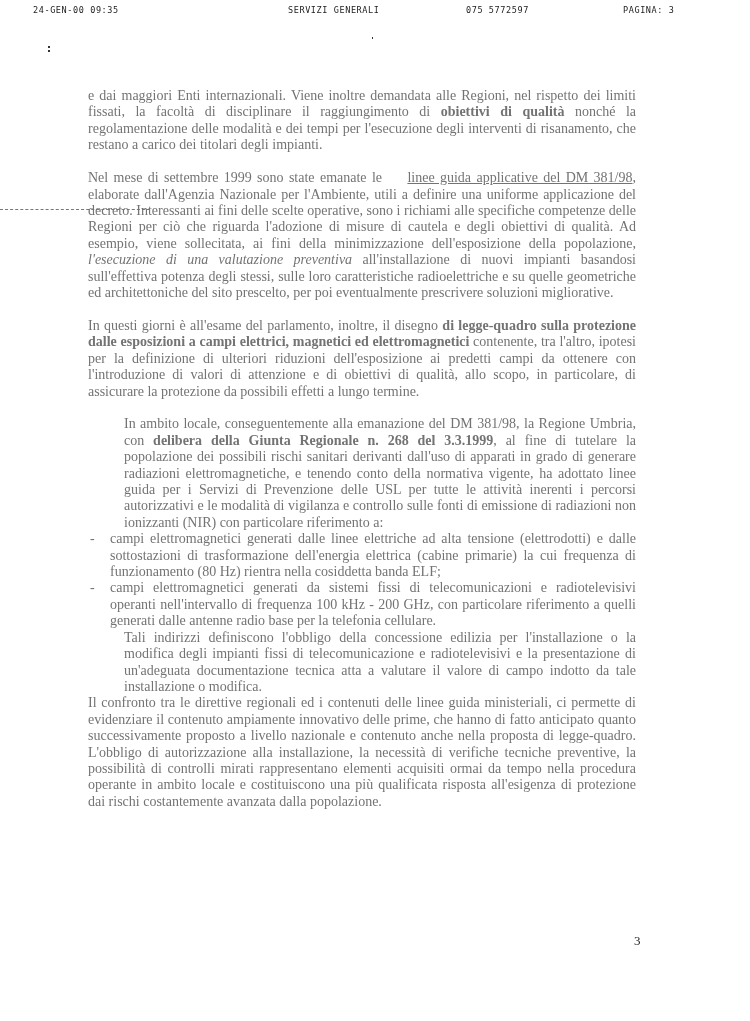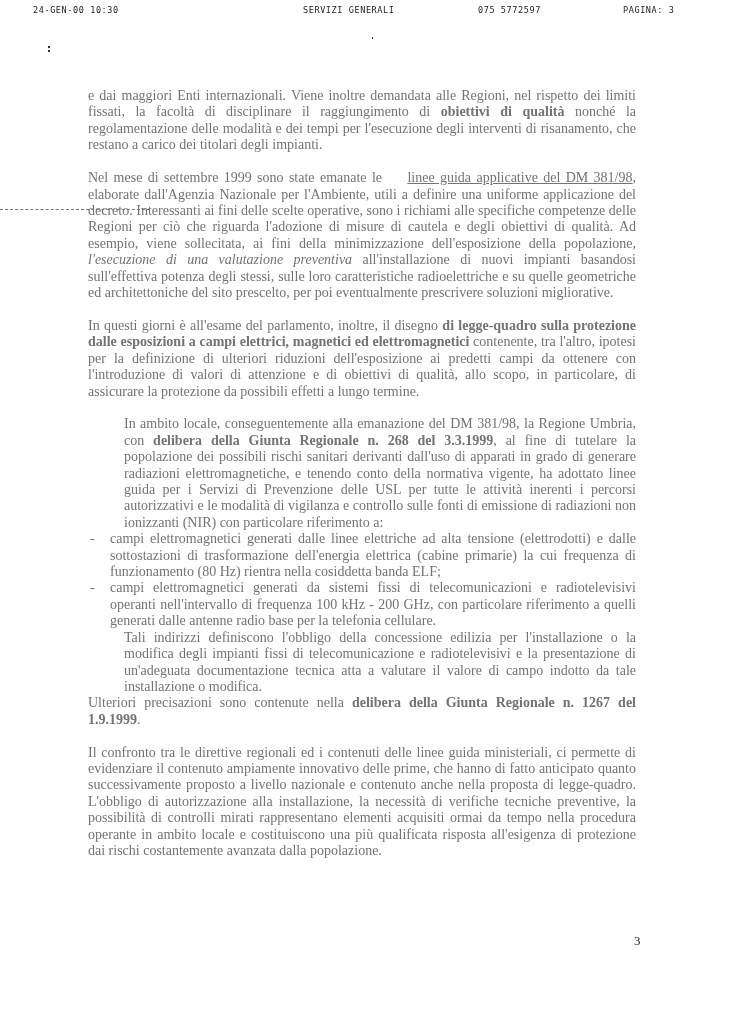--- a/index.html
+++ b/index.html
@@ -3,22 +3,22 @@
 <meta charset="utf-8">
 <style>
   html, body { margin: 0; padding: 0; background: #ffffff; }
   body { width: 750px; height: 1021px; position: relative; overflow: hidden; color: #111; }
   .fax-header {
     position: absolute; top: 5px; left: 0; width: 750px; height: 14px;
     font-family: "DejaVu Sans Mono", monospace; font-size: 8.5px; letter-spacing: 0.6px; color: #222;
   }
   .fax-header span { position: absolute; top: 0; white-space: nowrap; }
   .fh-date { left: 33px; }
-  .fh-sender { left: 303px; }
-  .fh-phone { left: 478px; }
+  .fh-sender { left: 288px; }
+  .fh-phone { left: 466px; }
   .fh-page { left: 623px; }
   .speck { position: absolute; background: #333; }
   .page-text {
     position: absolute; left: 88px; top: 88px; width: 548px;
     font-family: "Liberation Serif", serif; font-size: 14px; line-height: 16.4px;
     text-align: justify; color: #737373;
   }
   .page-text p { margin: 0 0 16.5px 0; }
   .page-text p.tight { margin-bottom: 0; margin-left: 36px; }
   .b { font-weight: bold; }
@@ -33,21 +33,21 @@
   }
   .page-number {
     position: absolute; left: 634px; top: 933px;
     font-family: "Liberation Serif", serif; font-size: 13px; color: #222;
   }
 </style>
 </head>
 <body>
 
 <div class="fax-header">
-  <span class="fh-date">24-GEN-00 10:30</span>
+  <span class="fh-date">24-GEN-00 09:35</span>
   <span class="fh-sender">SERVIZI GENERALI</span>
   <span class="fh-phone">075 5772597</span>
   <span class="fh-page">PAGINA: 3</span>
 </div>
 
 <div class="speck" style="left:48px;top:46px;width:2px;height:2px;"></div>
 <div class="speck" style="left:48px;top:50px;width:2px;height:2px;"></div>
 <div class="speck" style="left:372px;top:37px;width:1px;height:2px;"></div>
 <div class="crossline"></div>
 
@@ -62,19 +62,16 @@
     <span>In questi giorni è all'esame del parlamento, inoltre, il disegno </span><span class="b">di legge-quadro sulla protezione dalle esposizioni a campi elettrici, magnetici ed elettromagnetici</span><span> contenente, tra l'altro, ipotesi per la definizione di ulteriori riduzioni dell'esposizione ai predetti campi da ottenere con l'introduzione di valori di attenzione e di obiettivi di qualità, allo scopo, in particolare, di assicurare la protezione da possibili effetti a lungo termine.</span>
   </p>
   <p class="tight">
     <span>In ambito locale, conseguentemente alla emanazione del DM 381/98, la Regione Umbria, con </span><span class="b">delibera della Giunta Regionale n. 268 del 3.3.1999</span><span>, al fine di tutelare la popolazione dei possibili rischi sanitari derivanti dall'uso di apparati in grado di generare radiazioni elettromagnetiche, e tenendo conto della normativa vigente, ha adottato linee guida per i Servizi di Prevenzione delle USL per tutte le attività inerenti i percorsi autorizzativi e le modalità di vigilanza e controllo sulle fonti di emissione di radiazioni non ionizzanti (NIR) con particolare riferimento a:</span>
   </p>
   <ul class="list">
     <li><span class="dash">-</span><span>campi elettromagnetici generati dalle linee elettriche ad alta tensione (elettrodotti) e dalle sottostazioni di trasformazione dell'energia elettrica (cabine primarie) la cui frequenza di funzionamento (80 Hz) rientra nella cosiddetta banda ELF;</span></li>
     <li><span class="dash">-</span><span>campi elettromagnetici generati da sistemi fissi di telecomunicazioni e radiotelevisivi operanti nell'intervallo di frequenza 100 kHz - 200 GHz, con particolare riferimento a quelli generati dalle antenne radio base per la telefonia cellulare.</span></li>
   </ul>
   <p class="tight">Tali indirizzi definiscono l'obbligo della concessione edilizia per l'installazione o la modifica degli impianti fissi di telecomunicazione e radiotelevisivi e la presentazione di un'adeguata documentazione tecnica atta a valutare il valore di campo indotto da tale installazione o modifica.</p>
-  <p>
-    <span>Ulteriori precisazioni sono contenute nella </span><span class="b">delibera della Giunta Regionale n. 1267 del 1.9.1999</span><span>.</span>
-  </p>
   <p>Il confronto tra le direttive regionali ed i contenuti delle linee guida ministeriali, ci permette di evidenziare il contenuto ampiamente innovativo delle prime, che hanno di fatto anticipato quanto successivamente proposto a livello nazionale e contenuto anche nella proposta di legge-quadro. L'obbligo di autorizzazione alla installazione, la necessità di verifiche tecniche preventive, la possibilità di controlli mirati rappresentano elementi acquisiti ormai da tempo nella procedura operante in ambito locale e costituiscono una più qualificata risposta all'esigenza di protezione dai rischi costantemente avanzata dalla popolazione.</p>
 </div>
 
 <div class="page-number">3</div>
 
 </body></html>

